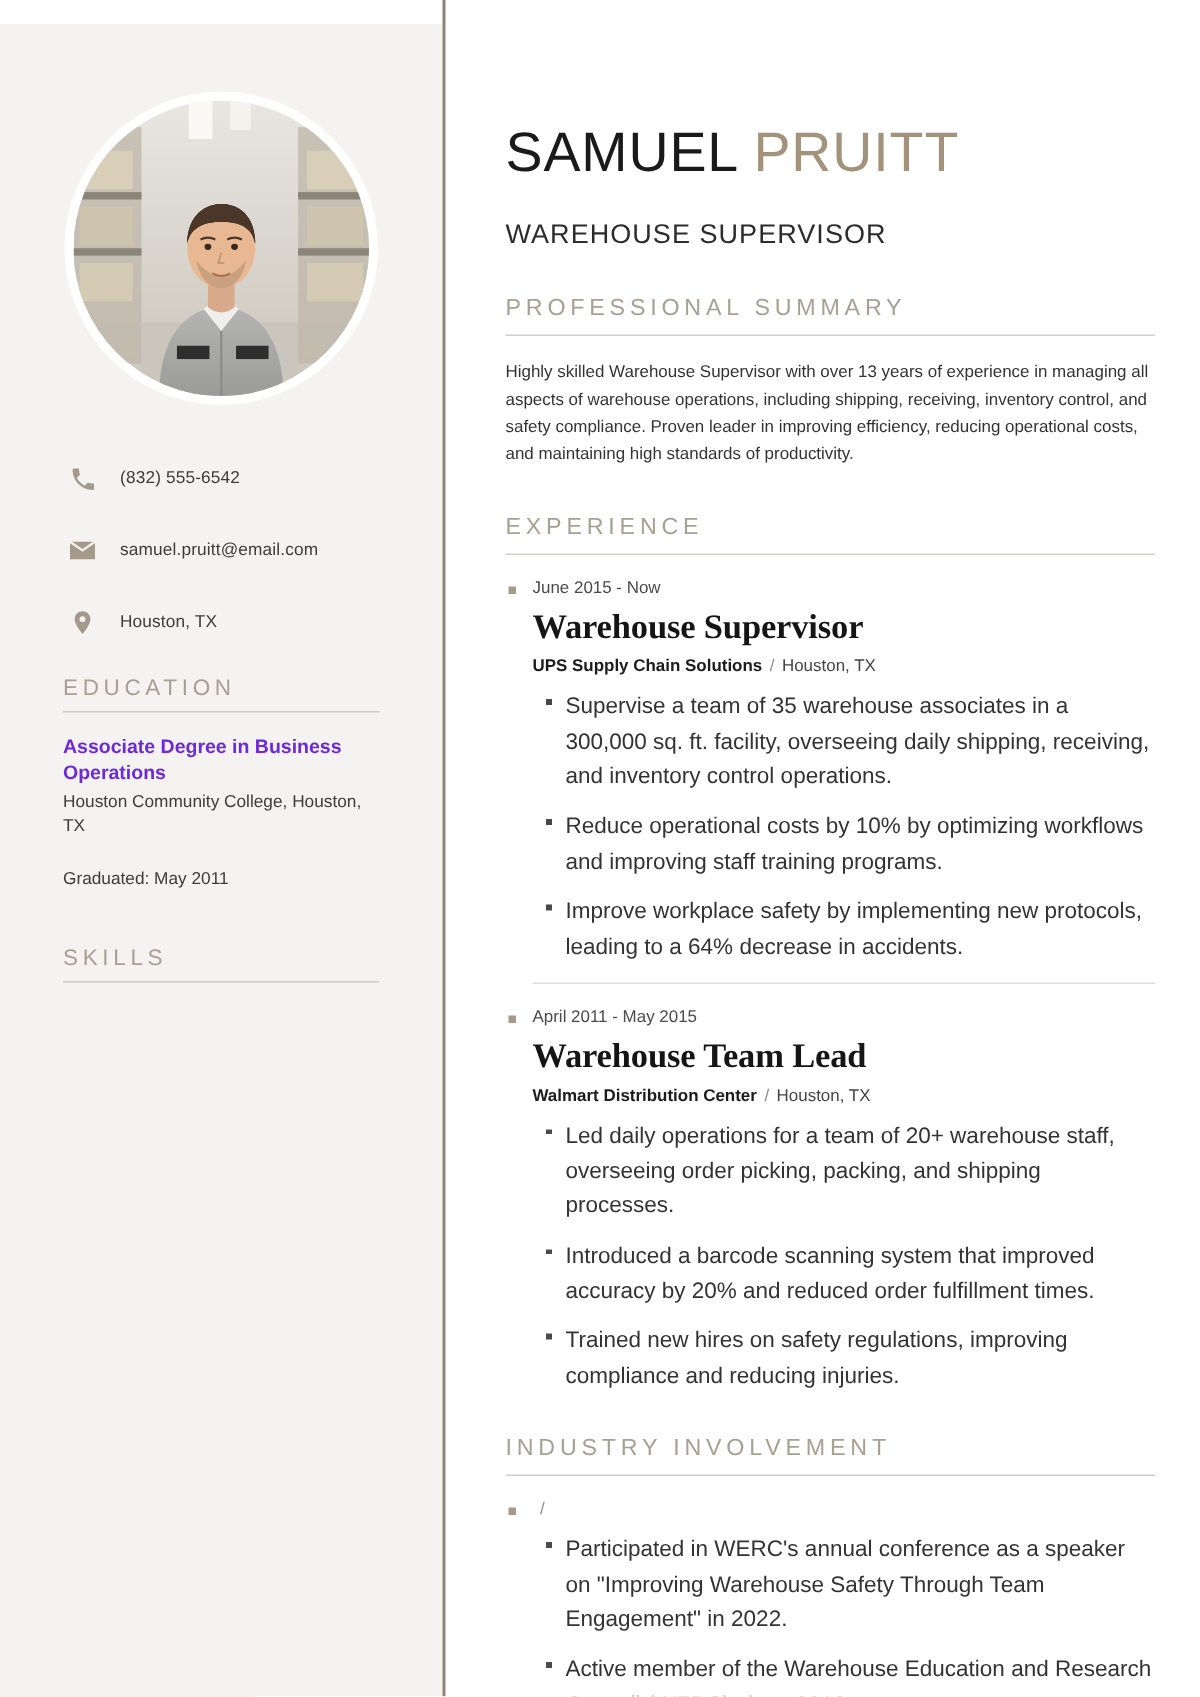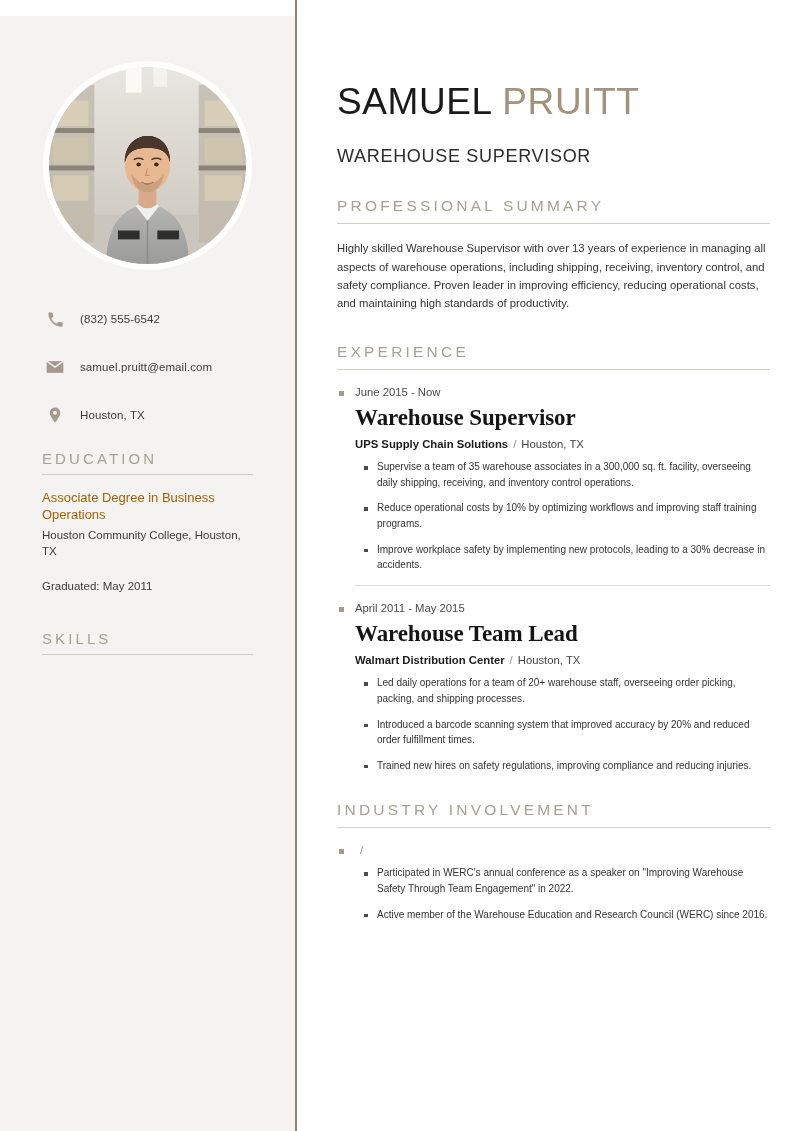--- a/index.html
+++ b/index.html
@@ -88,22 +88,22 @@
     padding-bottom: 7px;
   }
   .side-rule {
     height: 1px;
     background: #cfcbc5;
     margin-bottom: 14px;
   }
 
   .edu-degree {
     font-size: 13px;
-    font-weight: normal;
-    color: #a16207;
+    font-weight: bold;
+    color: #6d28d9;
     line-height: 1.32;
     margin-bottom: 5px;
   }
   .edu-school {
     font-size: 11.5px;
     color: #3c3c3c;
     line-height: 1.38;
     margin-bottom: 5px;
   }
   .edu-grad {
@@ -219,21 +219,21 @@
   .entry-company .sep { color: #8d8d8d; margin: 0 5px; }
   .entry-company .loc { color: #444444; }
 
   .bullets {
     list-style: none;
     margin: 9px 0 0 0;
     padding: 0 0 0 40px;
   }
   .bullets li {
     position: relative;
-    font-size: 10px;
+    font-size: 15px;
     color: #333333;
     line-height: 1.56;
     margin-bottom: 10px;
   }
   .bullets li::before {
     content: "";
     position: absolute;
     left: -13px;
     top: 7px;
     width: 3.5px;
@@ -384,21 +384,21 @@
       <div class="main-heading">EXPERIENCE</div>
       <div class="main-rule"></div>
       <div id="experience-list">
           <div class="entry">
             <div class="entry-date">June 2015 - Now</div>
             <div class="entry-role">Warehouse Supervisor</div>
             <div class="entry-company"><span class="org">UPS Supply Chain Solutions</span><span class="sep">/</span><span class="loc">Houston, TX</span></div>
             <ul class="bullets">
               <li>Supervise a team of 35 warehouse associates in a 300,000 sq. ft. facility, overseeing daily shipping, receiving, and inventory control operations.</li>
               <li>Reduce operational costs by 10% by optimizing workflows and improving staff training programs.</li>
-              <li>Improve workplace safety by implementing new protocols, leading to a 30% decrease in accidents.</li>
+              <li>Improve workplace safety by implementing new protocols, leading to a 64% decrease in accidents.</li>
             </ul>
             <div class="entry-sep"></div>
           </div>
           <div class="entry">
             <div class="entry-date">April 2011 - May 2015</div>
             <div class="entry-role">Warehouse Team Lead</div>
             <div class="entry-company"><span class="org">Walmart Distribution Center</span><span class="sep">/</span><span class="loc">Houston, TX</span></div>
             <ul class="bullets">
               <li>Led daily operations for a team of 20+ warehouse staff, overseeing order picking, packing, and shipping processes.</li>
               <li>Introduced a barcode scanning system that improved accuracy by 20% and reduced order fulfillment times.</li>

